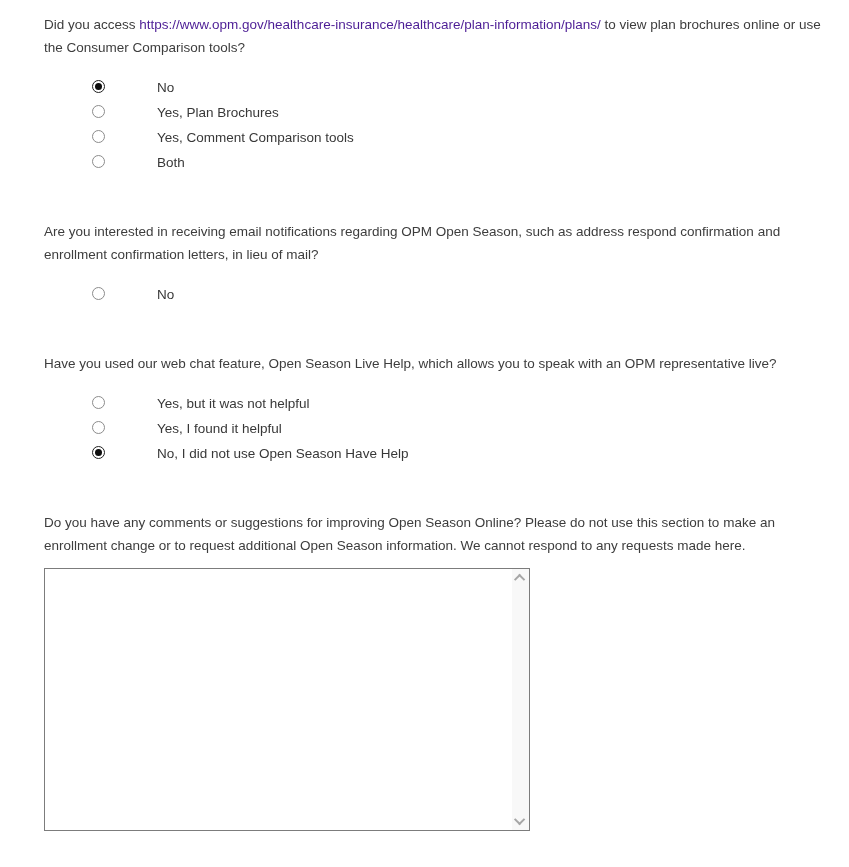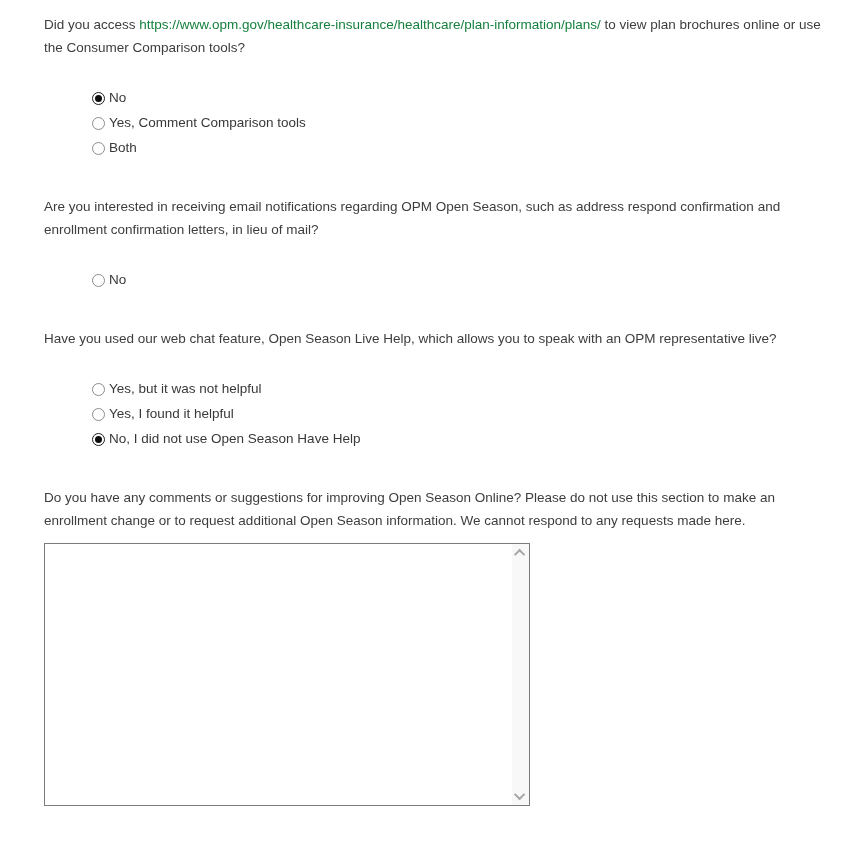--- a/index.html
+++ b/index.html
@@ -12,31 +12,32 @@
     padding: 13px 14px 10px 44px;
     color: #3d3d3d;
   }
   .question {
     font-size: 13.5px;
     line-height: 23px;
     max-width: 800px;
     margin: 0 0 4px 0;
   }
   .question a {
-    color: #15803d;
+    color: #4c1d95;
     text-decoration: none;
   }
   .radio-group {
     margin: 21px 0 40px 48px;
   }
   .radio-row {
     display: flex;
-    align-items: flex-end;
+    align-items: flex-start;
     height: 25px;
     cursor: default;
+    gap: 48px;
   }
   .radio {
     flex: 0 0 auto;
     width: 13px;
     height: 13px;
     border: 1px solid #8c8c8c;
     border-radius: 50%;
     background: #ffffff;
     position: relative;
     margin-right: 4px;
@@ -110,20 +111,24 @@
 
 <p class="question"><span>Did you access </span><a href="#">https://www.opm.gov/healthcare-insurance/healthcare/plan-information/plans/</a><span> to view plan brochures online or use the Consumer Comparison tools?</span></p>
 
 <div class="radio-group">
   <label class="radio-row">
     <span class="radio checked"></span>
     <span class="radio-label">No</span>
   </label>
   <label class="radio-row">
     <span class="radio"></span>
+    <span class="radio-label">Yes, Plan Brochures</span>
+  </label>
+  <label class="radio-row">
+    <span class="radio"></span>
     <span class="radio-label">Yes, Comment Comparison tools</span>
   </label>
   <label class="radio-row">
     <span class="radio"></span>
     <span class="radio-label">Both</span>
   </label>
 </div>
 
 <p class="question">Are you interested in receiving email notifications regarding OPM Open Season, such as address respond confirmation and enrollment confirmation letters, in lieu of mail?</p>
 

